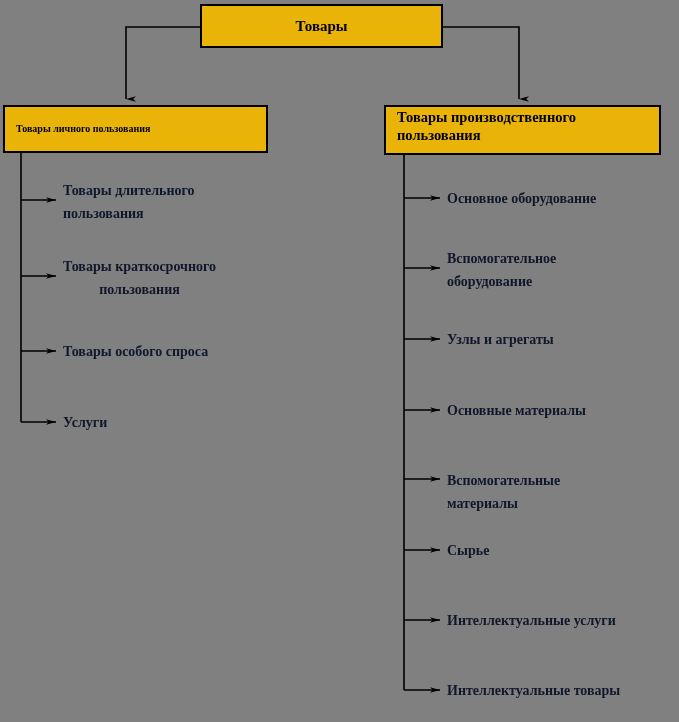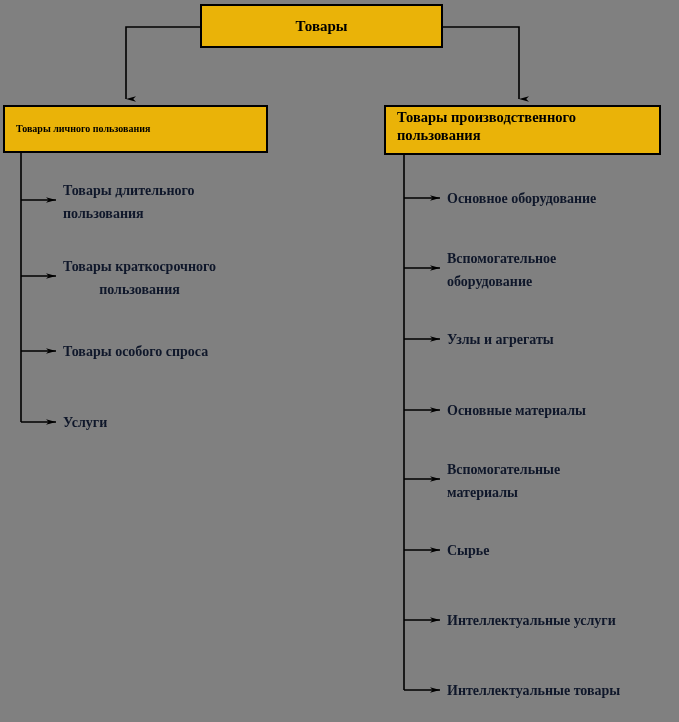--- a/index.html
+++ b/index.html
@@ -141,19 +141,19 @@
   <div class="leaf-label left-col" style="top:256px;text-align:center;">Товары краткосрочного
 пользования</div>
   <div class="leaf-label left-col" style="top:341px;">Товары особого спроса</div>
   <div class="leaf-label left-col" style="top:412px;">Услуги</div>
 
   <div class="leaf-label right-col" style="top:188px;">Основное оборудование</div>
   <div class="leaf-label right-col" style="top:248px;">Вспомогательное
 оборудование</div>
   <div class="leaf-label right-col" style="top:329px;">Узлы и агрегаты</div>
   <div class="leaf-label right-col" style="top:400px;">Основные материалы</div>
-  <div class="leaf-label right-col" style="top:459px;">Вспомогательные
+  <div class="leaf-label right-col" style="top:470px;">Вспомогательные
 материалы</div>
   <div class="leaf-label right-col" style="top:540px;">Сырье</div>
   <div class="leaf-label right-col" style="top:610px;">Интеллектуальные услуги</div>
   <div class="leaf-label right-col" style="top:680px;">Интеллектуальные товары</div>
 
 </div>
 
 </body></html>

